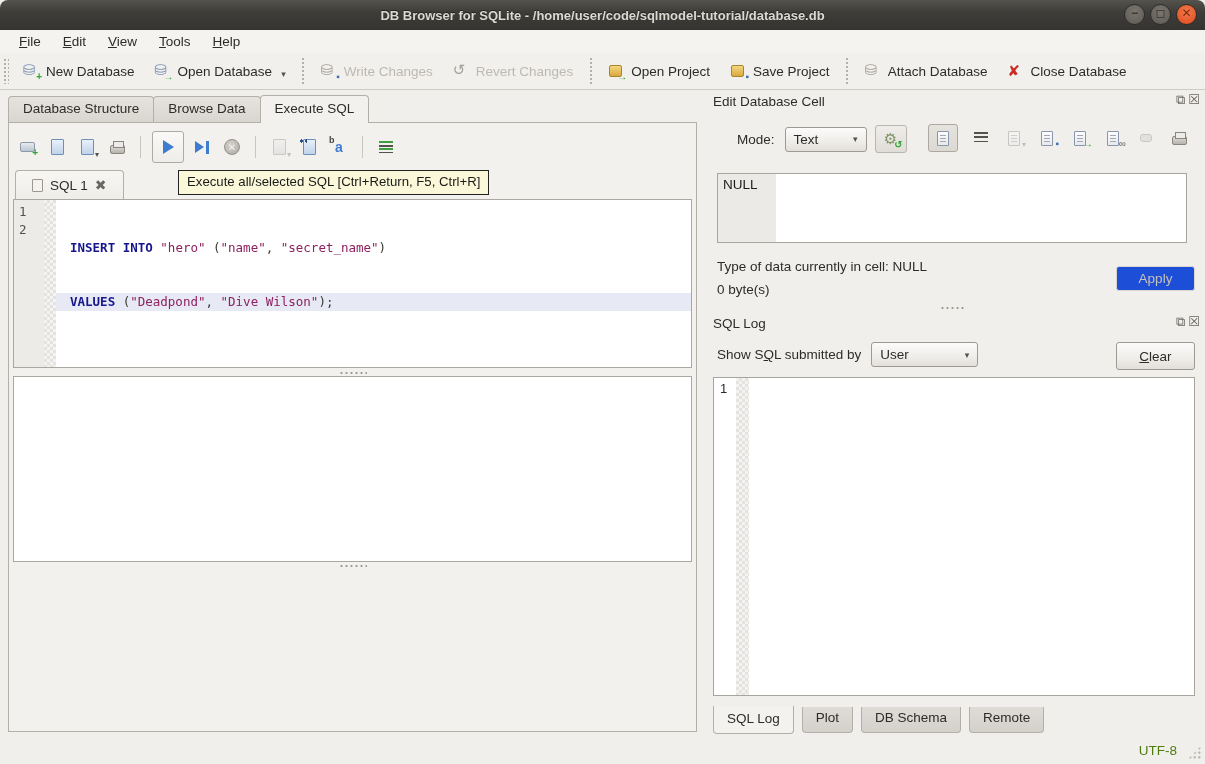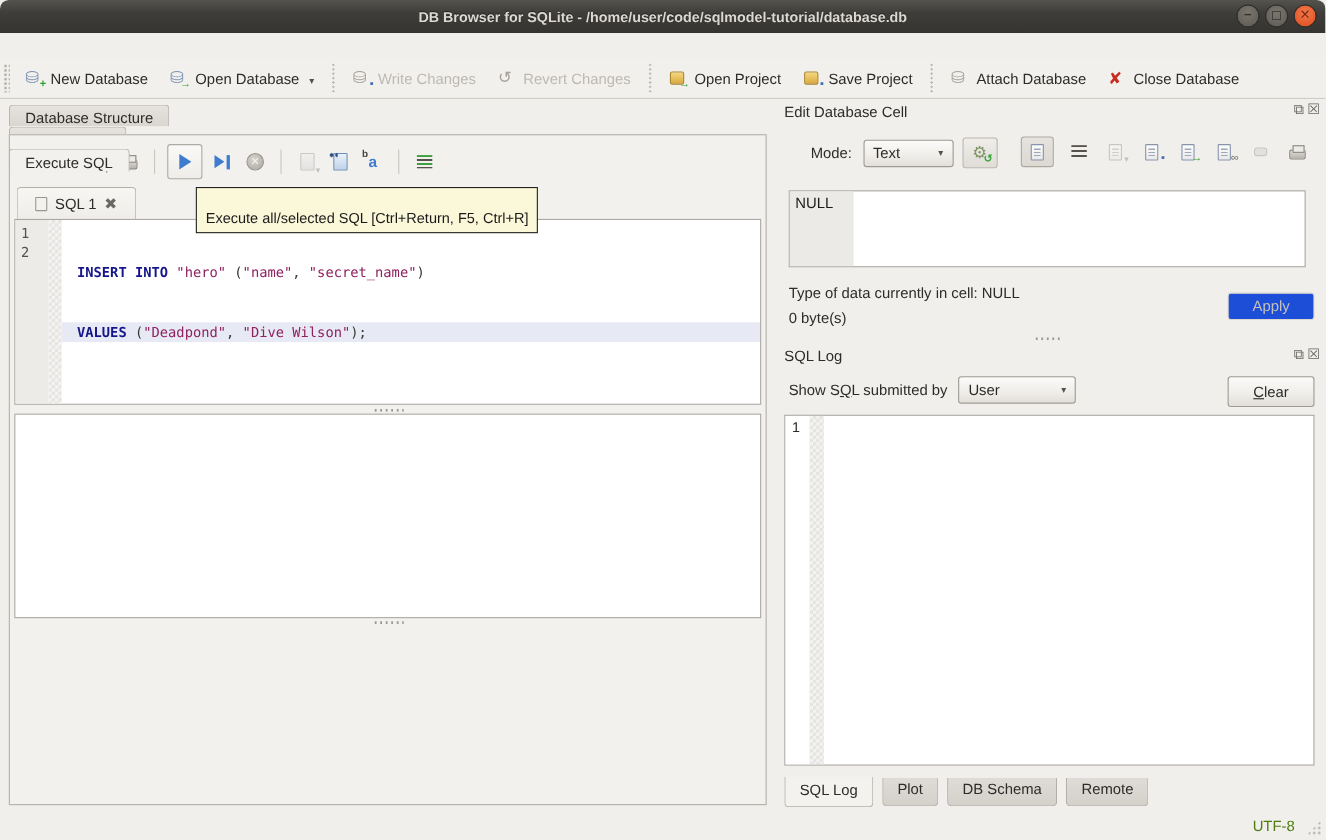--- a/index.html
+++ b/index.html
@@ -37,21 +37,21 @@
   .ticon.gray .db { color:#A5A19B; }
   .badge { position:absolute; right:-3px; bottom:-3px; font-size:10px; font-weight:bold; line-height:10px; }
   .badge.green { color:#2FA32F; }
   .badge.blue { color:#3E6FB5; }
   .ticon .box { position:absolute; left:1px; top:2px; width:13px; height:12px; border-radius:2px;
     background:linear-gradient(#F5D87E,#D9A940); border:1px solid #A8852F; }
   .ticon .revert { position:absolute; left:0; top:-2px; font-size:15px; color:#A5A19B; }
   .ticon .redx { position:absolute; left:0; top:-1px; font-size:15px; font-weight:bold; color:#CB2A20; }
 
   
-  .main-tabs { position:absolute; left:8px; top:95px; height:28px; display:flex; align-items:flex-start;flex-direction:column; }
+  .main-tabs { position:absolute; left:8px; top:95px; height:28px; display:flex; align-items:center; }
   .mtab { height:26px; padding:4px 14px 0; background:linear-gradient(#E6E3DE,#D9D6D0); border:1px solid #B3AFA9; border-bottom:none;
     border-radius:4px 4px 0 0; margin-right:-1px; cursor:default; }
   .mtab.active { height:28px; background:#F2F1EE; position:relative; z-index:3; padding-top:5px; }
 
   .left-frame { position:absolute; left:8px; top:122px; width:689px; height:610px; background:#F2F1EE; border:1px solid #B3AFA9; z-index:2; }
 
   .sql-toolbar { position:absolute; left:6px; top:6px; height:36px; display:flex; align-items:center; gap:6px; }
   .stb-sep { width:1px; height:22px; background:#C9C5BF; margin:0 5px; }
   .sicon { position:relative; width:24px; height:24px; display:flex; align-items:center; justify-content:center; cursor:default; }
   .sicon.boxed { border:1px solid #AEAAA4; border-radius:3px; background:linear-gradient(#FAF9F7,#EFEDE9); width:32px; height:32px; }
@@ -70,21 +70,21 @@
   .ac-a { font-size:14px; font-weight:bold; color:#3E7CD0; }
   .ac-b { position:absolute; left:2px; top:0; font-size:9px; font-weight:bold; color:#444; }
   .disabled-ic { opacity:.45; filter:grayscale(1); }
 
   .subtab-row { position:absolute; left:6px; top:47px; height:29px; display:flex; }
   .subtab { display:flex; align-items:center; gap:7px; height:29px; padding:0 16px; background:linear-gradient(#F7F6F3,#EFEDEA);
     border:1px solid #B3AFA9; border-bottom:none; border-radius:4px 4px 0 0; }
   .subtab .closex { color:#6B6863; font-weight:bold; font-size:14px; }
   .subtab .docmini { width:11px; height:13px; background:#F4F2EF; border:1px solid #9B978F; border-radius:1px; }
 
-  .tooltip { position:absolute; left:169px; top:47px; height:25px; padding:20px 8px; background:#FAF8D8; border:1px solid #222;
+  .tooltip { position:absolute; left:169px; top:47px; height:25px; padding:3px 8px; background:#FAF8D8; border:1px solid #222;
     font-size:13.2px; color:#1A1A1A; white-space:nowrap; z-index:9; }
 
   .editor-box { position:absolute; left:4px; top:76px; width:679px; height:169px; background:#fff; border:1px solid #ABA7A1; overflow:hidden; }
   .gutter { position:absolute; left:0; top:0; width:30px; height:100%; background:#ECEBE8; color:#55524D;
     font-family:"DejaVu Sans Mono",monospace; font-size:12.5px; padding:3px 0 0 5px; line-height:18px; }
   .hatch { position:absolute; left:30px; top:0; width:12px; height:100%; background-color:#F4F3F1;
     background-image:linear-gradient(45deg,#E5E3E0 25%,transparent 25%,transparent 75%,#E5E3E0 75%),
                      linear-gradient(45deg,#E5E3E0 25%,transparent 25%,transparent 75%,#E5E3E0 75%);
     background-size:6px 6px; background-position:0 0,3px 3px; }
   .code { position:absolute; left:42px; top:3px; right:0; font-family:"DejaVu Sans Mono",monospace; font-size:12.5px; line-height:18px; white-space:pre; }
@@ -168,20 +168,27 @@
         </div>
       <div class="winbtn">
           <span class="glyph">◻</span>
         </div>
       <div class="winbtn close">
           <span class="glyph">✕</span>
         </div>
     </div>
   </div>
 
+  <div class="menubar">
+    <span class="menu-item"><u>F</u>ile</span>
+    <span class="menu-item"><u>E</u>dit</span>
+    <span class="menu-item"><u>V</u>iew</span>
+    <span class="menu-item"><u>T</u>ools</span>
+    <span class="menu-item"><u>H</u>elp</span>
+  </div>
 
   <div class="toolbar">
     <div class="tb-handle"></div>
     <div class="tb-btn">
       <span class="ticon">
           <span class="db">⛁</span>
           <span class="badge green">+</span>
         </span>
       <span>New Database</span>
     </div>

